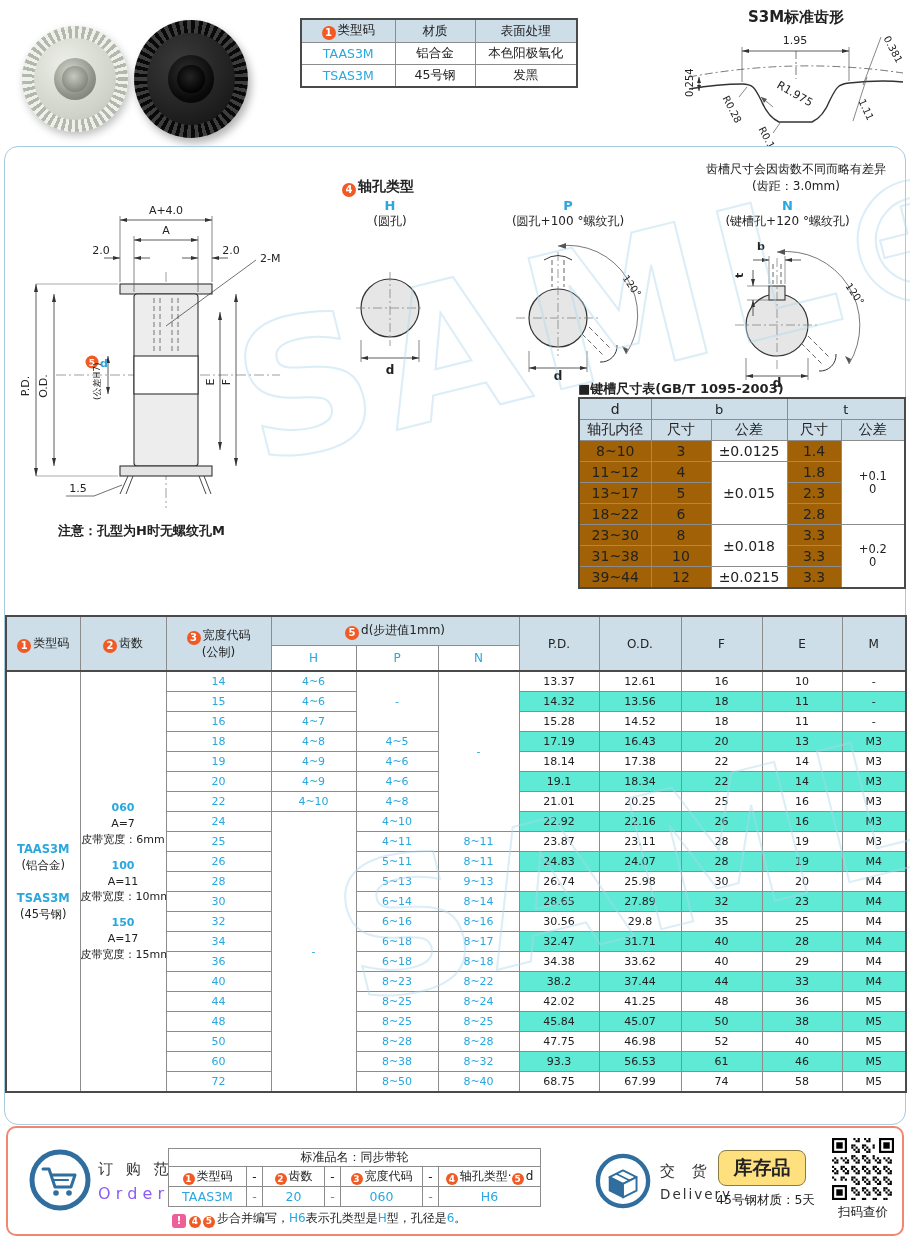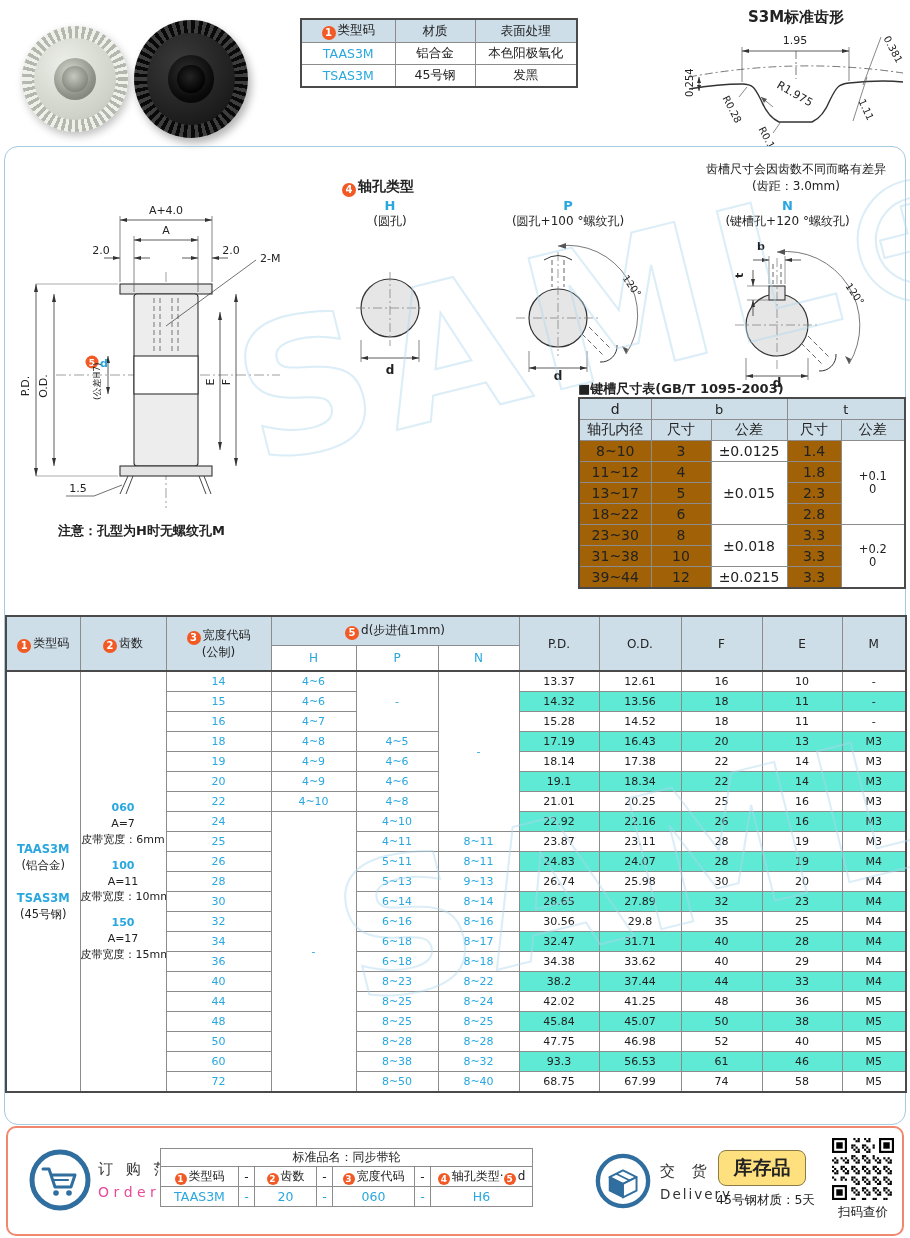--- a/index.html
+++ b/index.html
@@ -621,23 +621,23 @@
 
   <div class="abs" id="order-box">
     <svg class="abs" style="left:20px;top:20px;" width="64" height="64" viewBox="0 0 64 64">
       <circle cx="32" cy="32" r="28" fill="#fff" stroke="#2f6e9e" stroke-width="5"></circle>
       <path d="M15,21 h6 l6,18 h16 l4,-12 h-24" fill="none" stroke="#2f6e9e" stroke-width="3" stroke-linejoin="round" stroke-linecap="round"></path>
       <path d="M26,32 h14" stroke="#2f6e9e" stroke-width="2.2" stroke-linecap="round"></path>
       <circle cx="28" cy="45" r="2.8" fill="#2f6e9e"></circle>
         <circle cx="41" cy="45" r="2.8" fill="#2f6e9e"></circle>
     </svg>
     <div class="abs ls4" style="left:90px;top:32px;font-size:15px;color:#333;">订 购 范 例</div>
-    <div class="abs" style="left:90px;top:56px;font-size:14px;color:#ec4899;">O r d e r</div>
-
-    <table class="grid abs" id="order-table" style="left:152px;top:20px;width:372px;border-width:1.5px;padding-left:24px;">
+    <div class="abs" style="left:90px;top:56px;font-size:16px;color:#8b5cf6;">O r d e r</div>
+
+    <table class="grid abs" id="order-table" style="left:160px;top:20px;width:372px;border-width:1.5px;padding-left:24px;">
       <colgroup>
           <col style="width:78px">
           <col style="width:16px">
           <col style="width:62px">
           <col style="width:16px">
           <col style="width:82px">
           <col style="width:16px">
           <col style="width:102px">
         </colgroup>
       <tbody>
@@ -657,20 +657,23 @@
         <td class="cy">TAAS3M</td>
         <td class="cy">-</td>
         <td class="cy">20</td>
         <td class="cy">-</td>
         <td class="cy">060</td>
         <td class="cy">-</td>
         <td class="cy">H6</td>
       </tr>
     </tbody>
       </table>
+    <div class="abs" style="left:164px;top:82px;font-size:12px;">
+      <span class="warn">!</span><span class="circ sm">4</span><span class="circ sm">5</span><span>步合并编写，</span><span class="cy">H6</span><span>表示孔类型是</span><span class="cy">H</span><span>型，孔径是</span><span class="cy">6</span><span>。</span>
+    </div>
 
     <svg class="abs" style="left:586px;top:24px;" width="58" height="58" viewBox="0 0 60 60">
       <circle cx="30" cy="30" r="26" fill="#fff" stroke="#2f6e9e" stroke-width="4.5"></circle>
       <polygon points="16,26 30,19 44,26 30,33" fill="#fff" stroke="#2f6e9e" stroke-width="2" stroke-linejoin="round"></polygon>
       <polygon points="16,26 30,33 30,47 16,40" fill="#2f6e9e" stroke="#2f6e9e" stroke-width="1.5" stroke-linejoin="round"></polygon>
       <polygon points="44,26 30,33 30,47 44,40" fill="#fff" stroke="#2f6e9e" stroke-width="2" stroke-linejoin="round"></polygon>
       <path d="M23,22.5 37,29.5" fill="none" stroke="#2f6e9e" stroke-width="1.6"></path>
     </svg>
     <div class="abs ls6" style="left:652px;top:34px;font-size:15px;color:#333;">交 货 期</div>
     <div class="abs" style="left:652px;top:58px;font-size:13.5px;letter-spacing:2px;color:#333;">Delivery</div>

